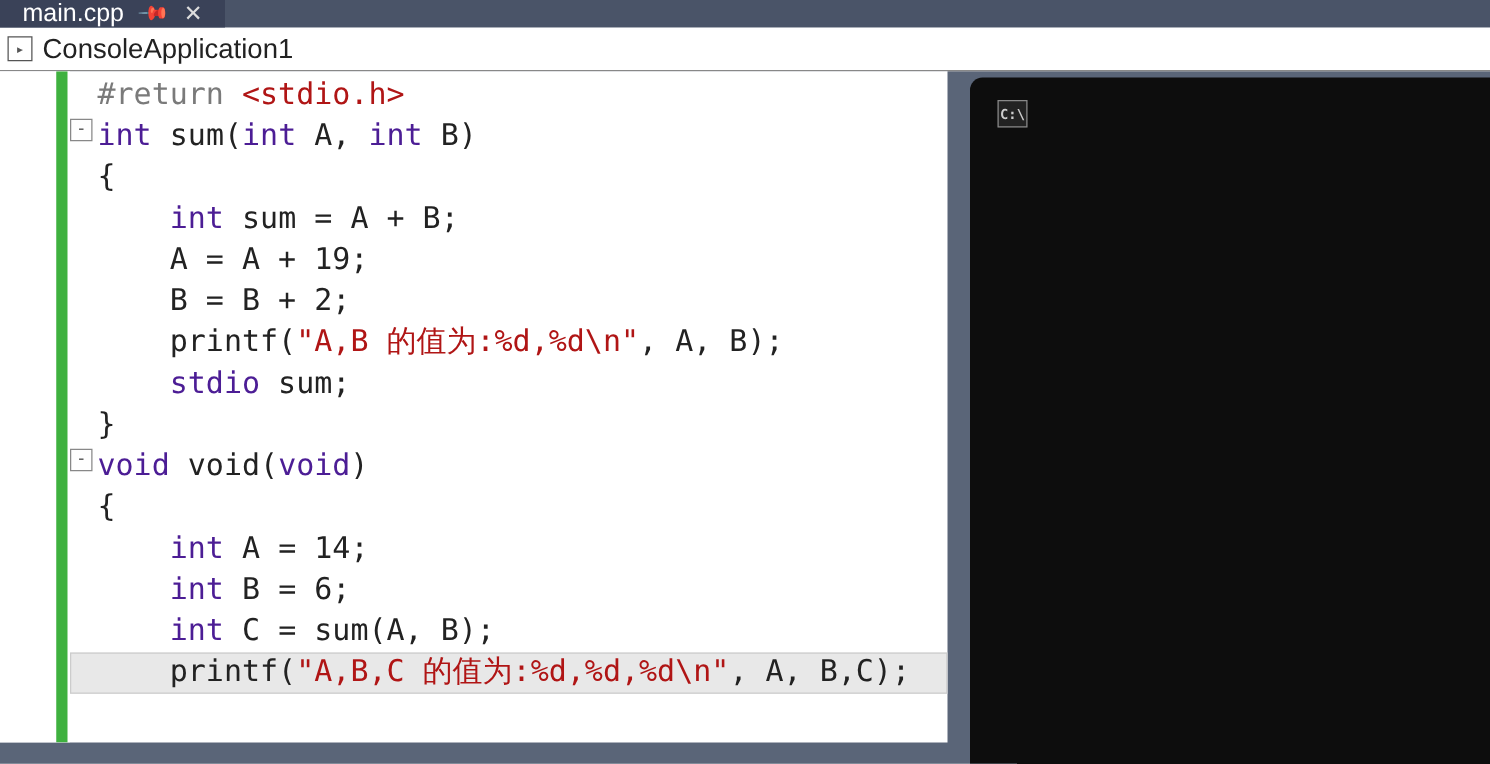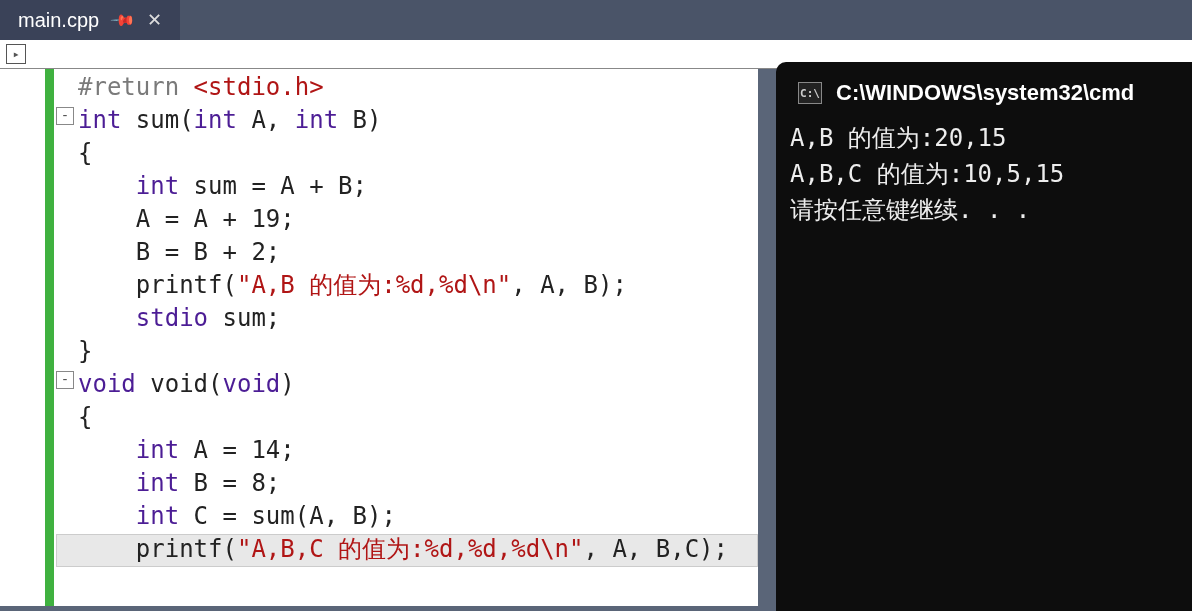--- a/index.html
+++ b/index.html
@@ -5,21 +5,21 @@
 * { margin: 0; padding: 0; box-sizing: border-box; }
 body {
   width: 1192px;
   height: 611px;
   background: #5a6578;
   font-family: Consolas, monospace;
   overflow: hidden;
   position: relative;
 }
 .tab-bar {
-  height: 40px;
+  height: 22px;
   background: #4a5468;
   display: flex;
   align-items: stretch;
 }
 .tab {
   background: #3a4258;
   color: #fff;
   padding: 0 18px;
   display: flex;
   align-items: center;
@@ -170,20 +170,21 @@
 <div class="tab-bar">
   <div class="tab">
     <span>main.cpp</span>
     <span class="pin-icon">📌</span>
     <span class="close-icon">✕</span>
   </div>
 </div>
 
 <div class="project-bar">
   <span class="proj-icon">▸</span>
+  <span class="proj-title">ConsoleApplication1</span>
 </div>
 
 <div class="editor-container">
   <div class="editor">
     <div class="gutter"></div>
     <div class="green-bar"></div>
     <div class="fold-btn" style="top:38px">-</div>
     <div class="fold-btn" style="top:302px">-</div>
     <div class="highlight-line" style="top:465px"></div>
     <div class="code"><span class="pre">#return </span><span class="inc-path">&lt;stdio.h&gt;</span>
@@ -191,27 +192,23 @@
 <span>{</span>
 <span>    </span><span class="kw">int</span><span> sum = A + B;</span>
 <span>    A = A + 19;</span>
 <span>    B = B + 2;</span>
 <span>    printf(</span><span class="str">"A,B 的值为:%d,%d\n"</span><span>, A, B);</span>
 <span>    </span><span class="kw">stdio</span><span> sum;</span>
 <span>}</span>
 <span class="kw">void</span><span> void(</span><span class="kw">void</span><span>)</span>
 <span>{</span>
 <span>    </span><span class="kw">int</span><span> A = 14;</span>
-<span>    </span><span class="kw">int</span><span> B = 8;</span>
+<span>    </span><span class="kw">int</span><span> B = 6;</span>
 <span>    </span><span class="kw">int</span><span> C = sum(A, B);</span>
 <span>    printf(</span><span class="str">"A,B,C 的值为:%d,%d,%d\n"</span><span>, A, B,C);</span></div>
   </div>
 </div>
 
 <div class="terminal">
   <div class="terminal-title">
     <span class="cmd-icon">C:\</span>
-    <span>C:\WINDOWS\system32\cmd</span>
   </div>
-  <div class="terminal-body"><span>A,B 的值为:20,15</span>
-<span>A,B,C 的值为:10,5,15</span>
-<span>请按任意键继续. . .</span></div>
 </div>
 
 </body></html>

